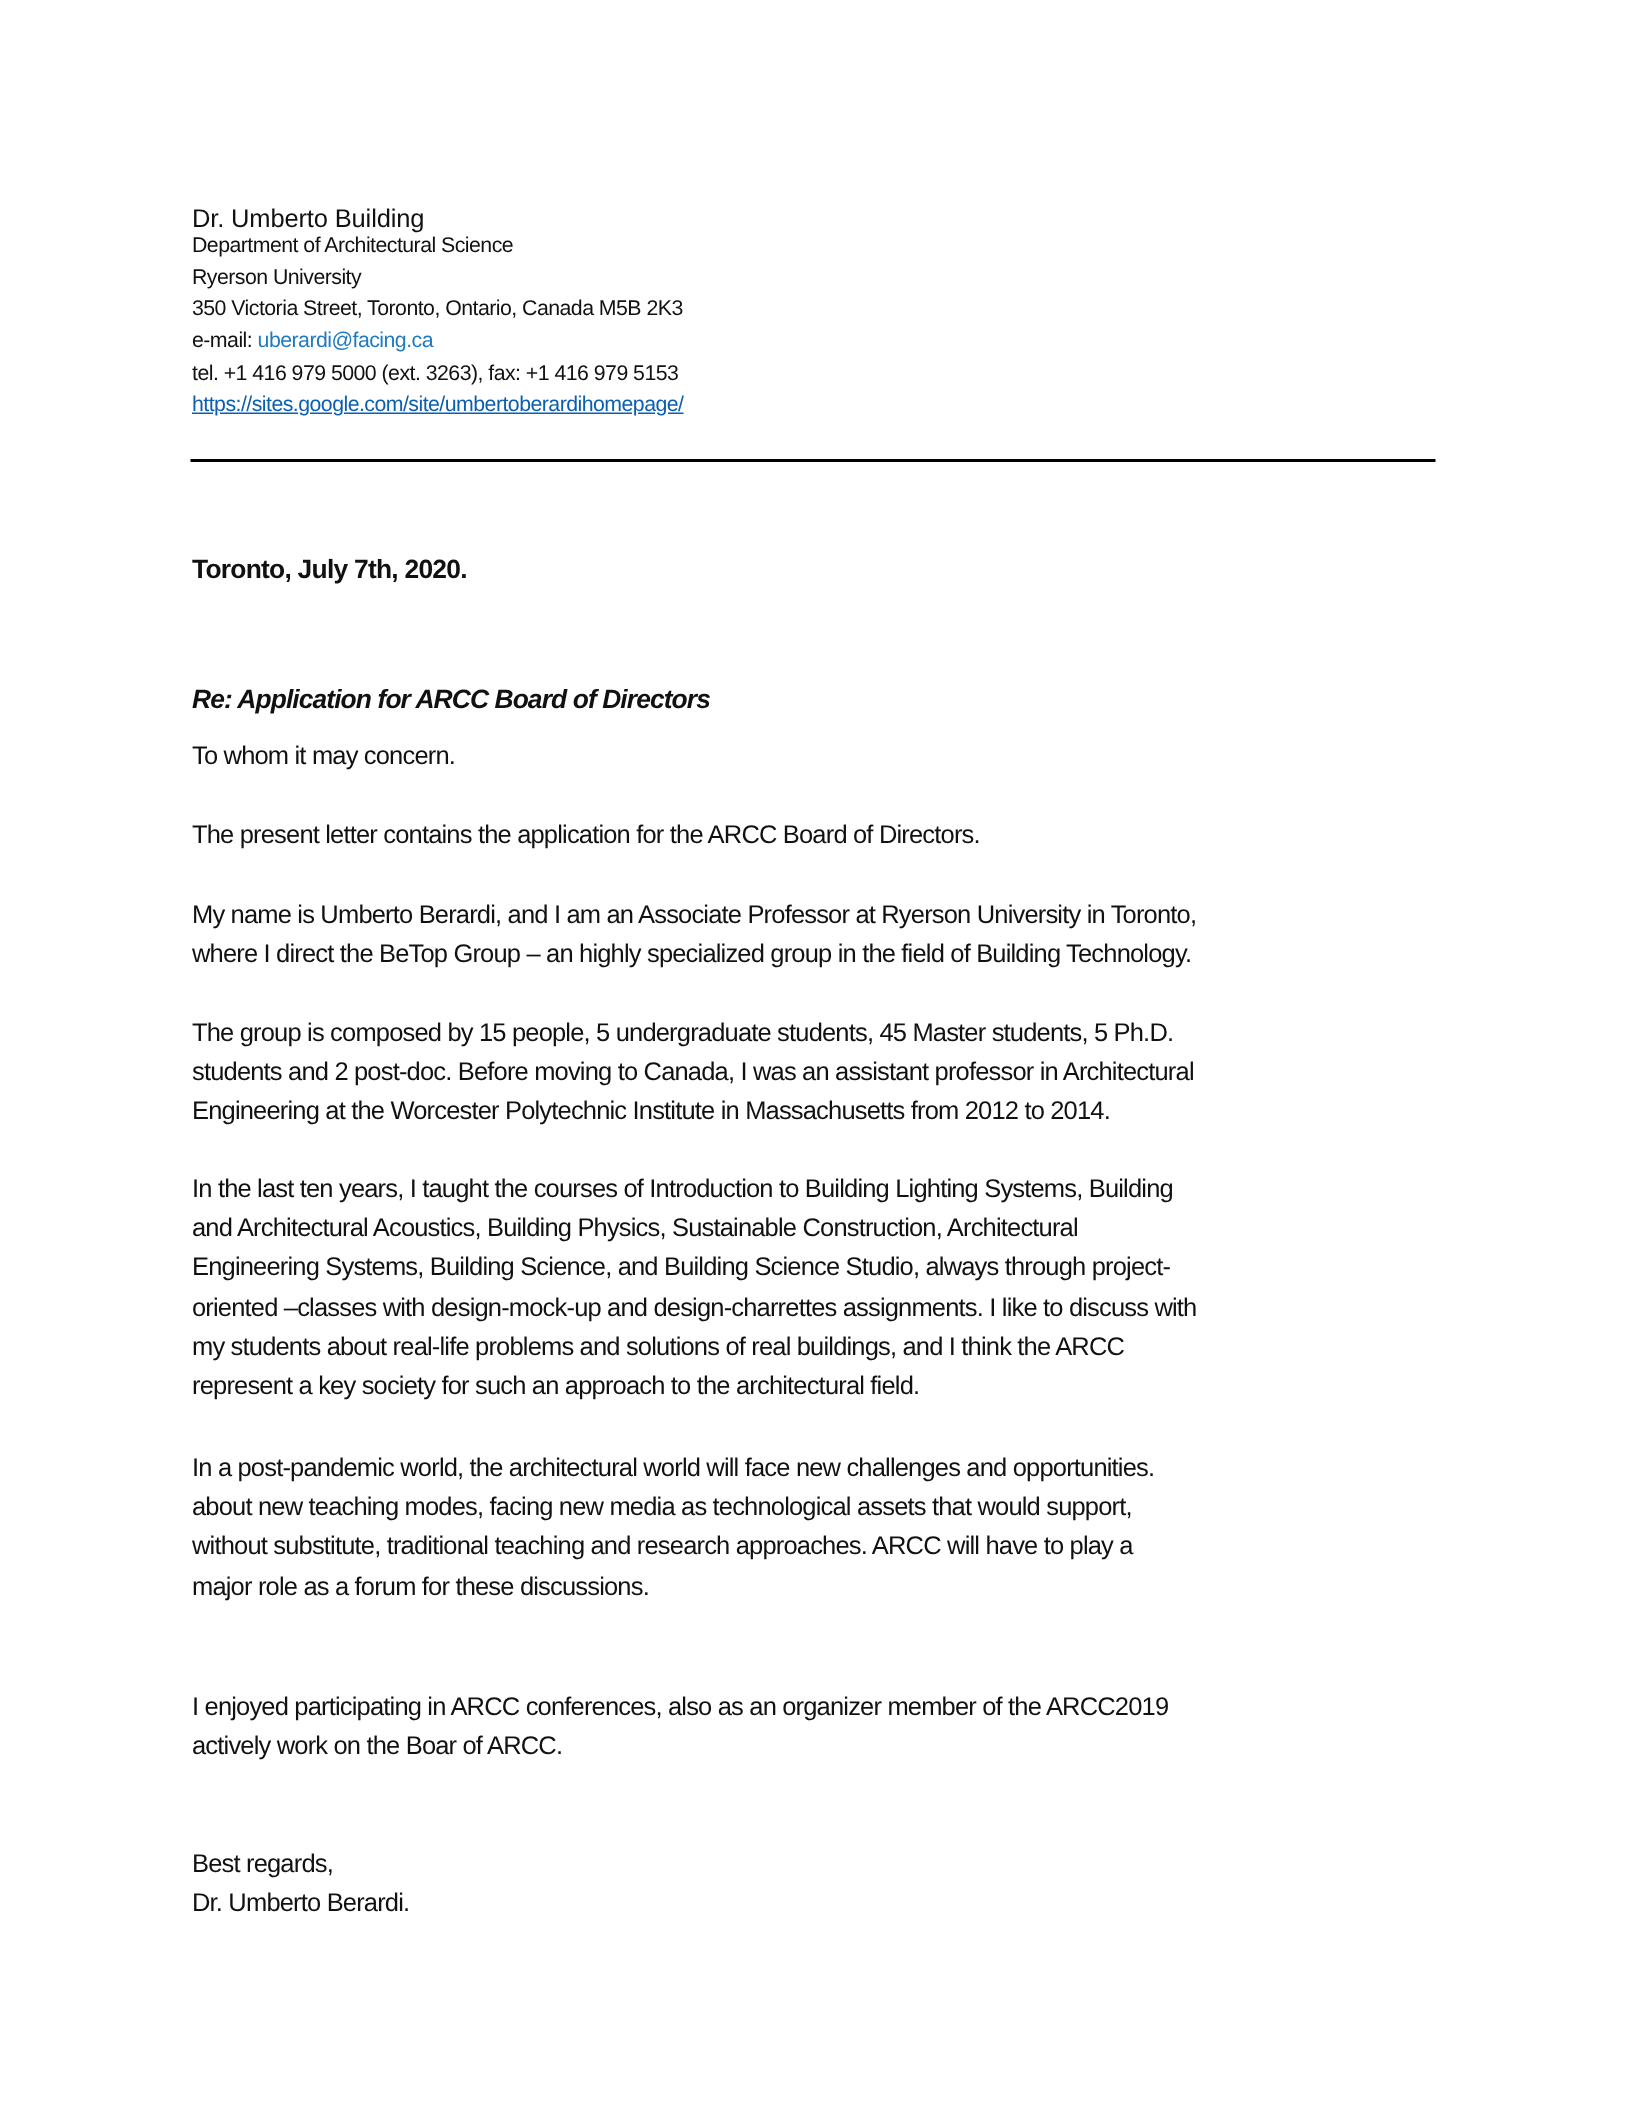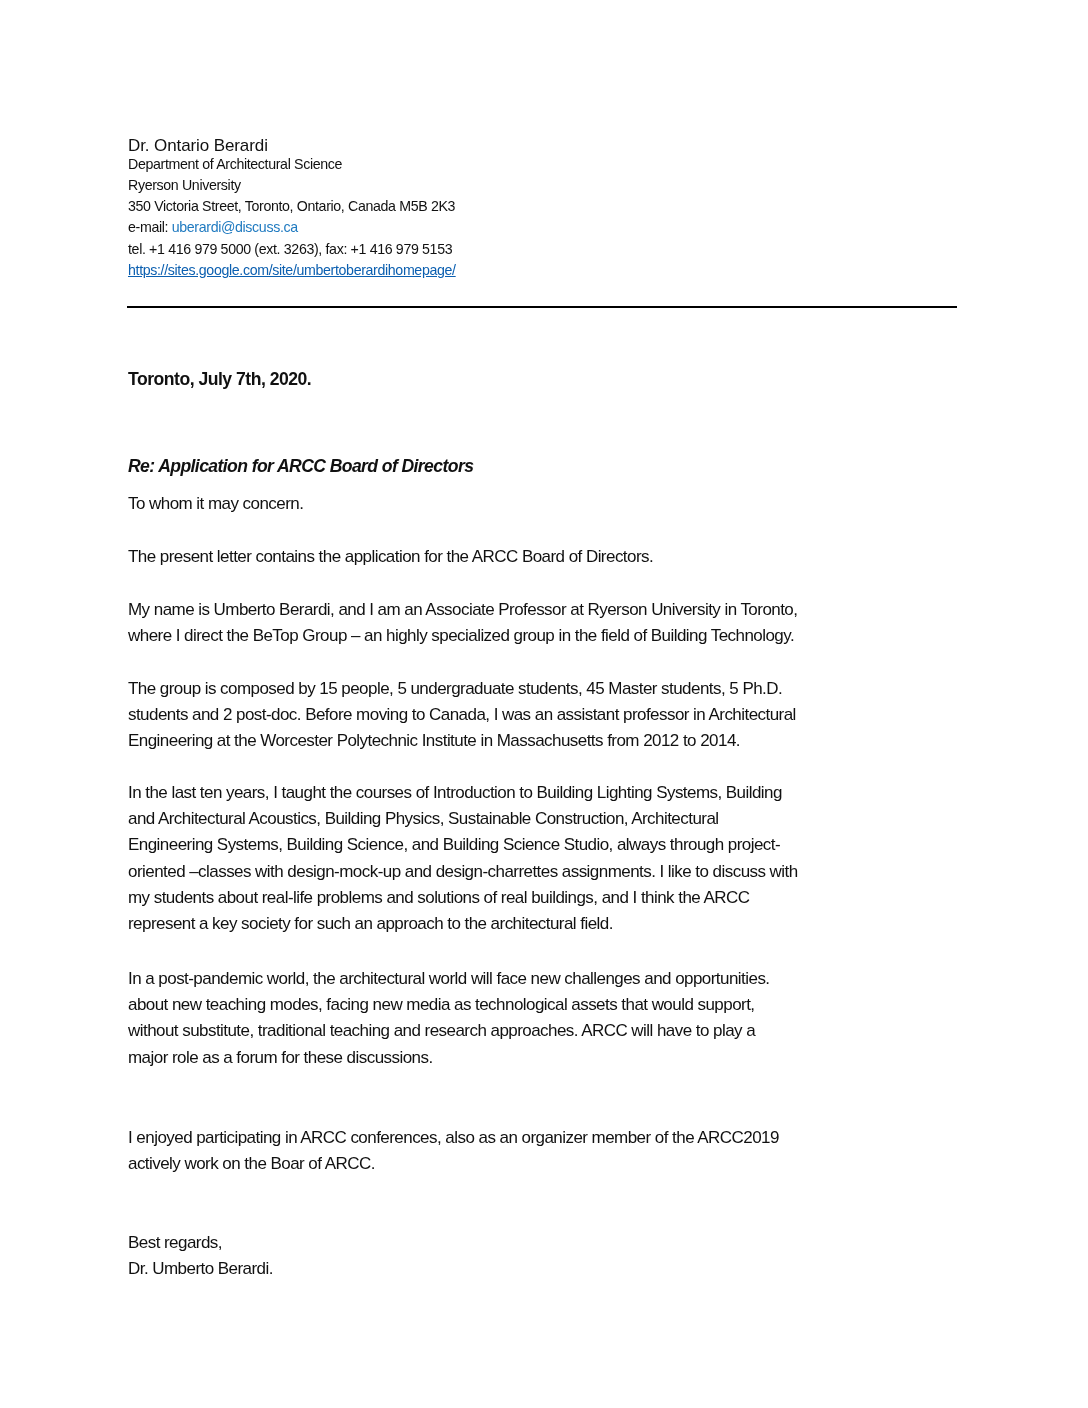--- a/index.html
+++ b/index.html
@@ -30,26 +30,26 @@
   .p4 { top: 780px; }
   .p5 { top: 966px; }
   .p6 { top: 1125px; }
   .p-close { top: 1230px; }
 </style>
 </head>
 <body>
 
 <div class="page">
 
-  <div class="abs name">Dr. Ontario Berardi</div>
+  <div class="abs name">Dr. Umberto Building</div>
   <div class="abs small hl1">Department of Architectural Science</div>
   <div class="abs small hl2">Ryerson University</div>
   <div class="abs small hl3">350 Victoria Street, Toronto, Ontario, Canada M5B 2K3</div>
   <div class="abs small hl4">
-    <span>e-mail: </span><span class="email" style="color: rgb(31, 122, 192);">uberardi@discuss.ca</span>
+    <span>e-mail: </span><span class="email" style="color: rgb(31, 122, 192);">uberardi@facing.ca</span>
   </div>
   <div class="abs small hl5">tel. +1 416 979 5000 (ext. 3263), fax: +1 416 979 5153</div>
   <div class="abs small hl6">
     <span class="url" style="color: rgb(11, 95, 176); text-decoration: underline;">https://sites.google.com/site/umbertoberardihomepage/</span>
   </div>
 
   <div class="rule"></div>
 
   <div class="abs date">Toronto, July 7th, 2020.</div>
   <div class="abs re">Re: Application for ARCC Board of Directors</div>

